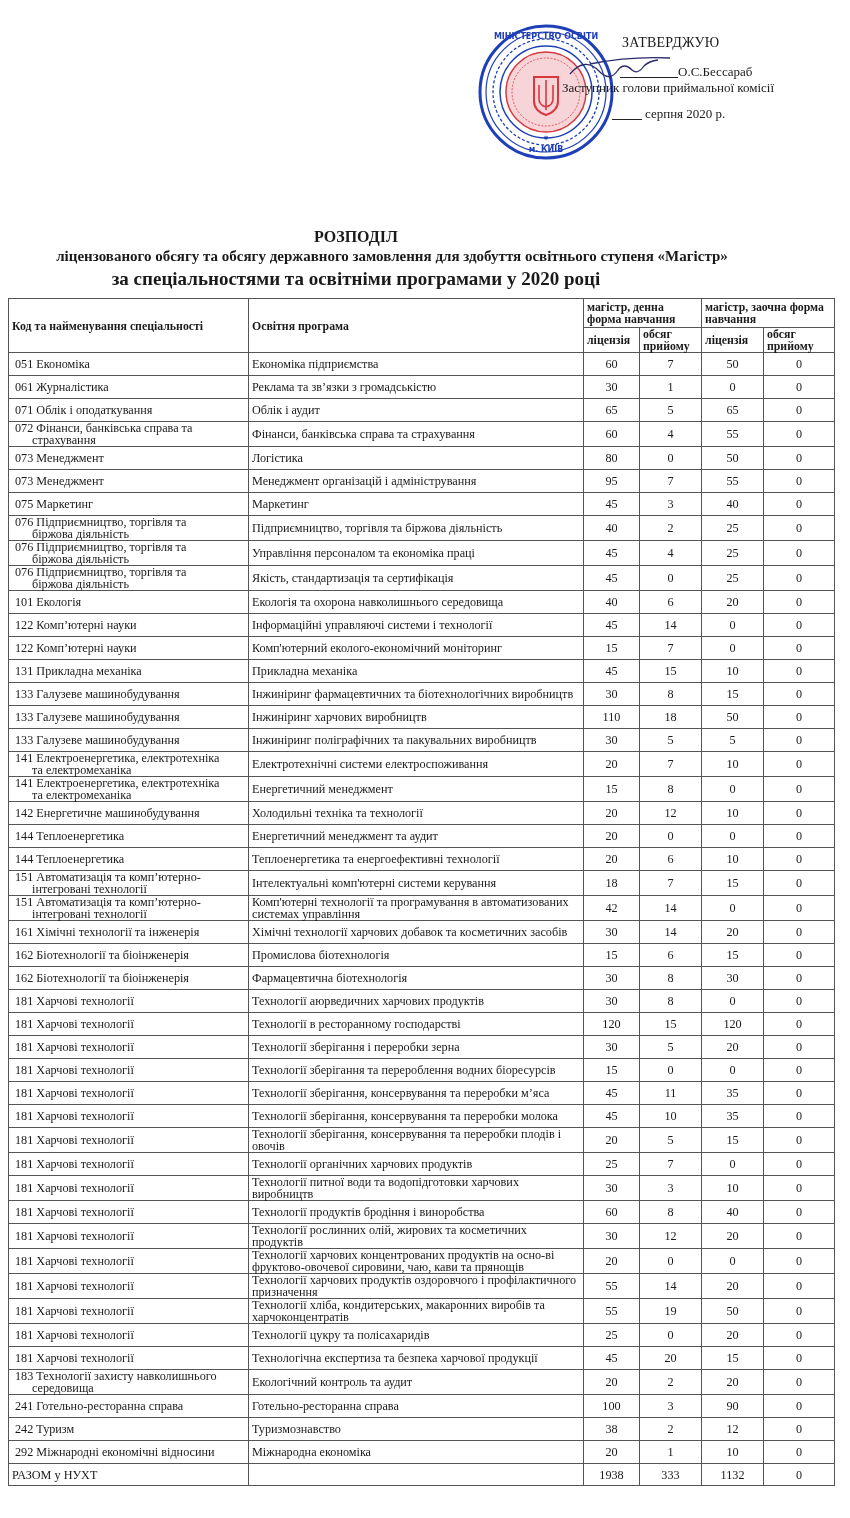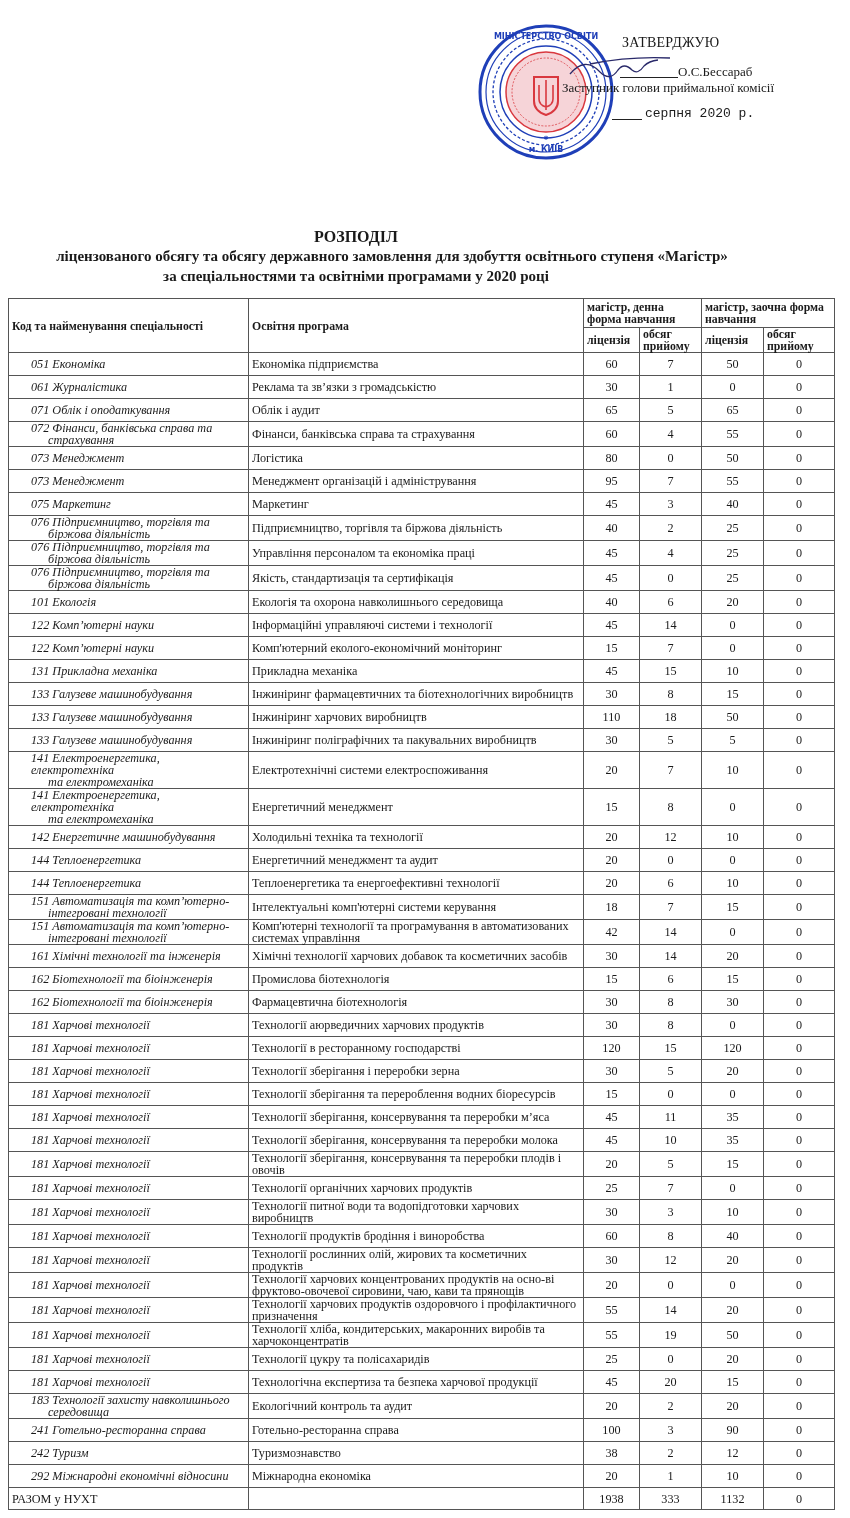--- a/index.html
+++ b/index.html
@@ -4,35 +4,35 @@
 <style>
   html, body { margin:0; padding:0; background:#ffffff; }
   body { width:850px; height:1518px; position:relative; overflow:hidden;
          font-family:"Liberation Serif", serif; color:#1a1a1a; }
   .approval { position:absolute; left:0; top:0; width:850px; height:180px; }
   .approve-title { position:absolute; left:622px; top:15px; font-size:14px; letter-spacing:0.2px;margin-top:20px; }
   .approve-role { position:absolute; left:562px; top:32px; font-size:13px;margin-top:48px; }
   .sign-line { position:absolute; left:620px; top:62px; width:58px; border-bottom:1px solid #222; height:15px; }
   .approve-name { position:absolute; left:678px; top:64px; font-size:13px; }
   .date-line { position:absolute; left:612px; top:104px; width:30px; border-bottom:1px solid #222; height:15px; }
-  .approve-date { position:absolute; left:645px; top:106px; font-size:13px;font-family:Liberation Mono, monospace; }
+  .approve-date { position:absolute; left:645px; top:106px; font-size:13px; }
   .stamp { position:absolute; left:476px; top:22px; width:140px; height:140px; }
   .signature { position:absolute; left:560px; top:52px; width:120px; height:40px; }
 
   .doc-title { position:absolute; left:0; width:712px; text-align:center; font-weight:bold; }
   .t1 { top:228px; font-size:16px; }
   .t2 { top:248px; font-size:15px;padding-left:36px; }
-  .t3 { top:268px; font-size:15px; }
+  .t3 { top:268px; font-size:19px; }
 
   table.alloc { position:absolute; left:8px; top:298px; width:826px; border-collapse:collapse;
                 font-size:12.2px; table-layout:fixed; }
   table.alloc td, table.alloc th { border:1px solid #555; padding:0 3px; line-height:12px; }
   table.alloc th { font-weight:bold; text-align:left; font-size:11.8px; }
   table.alloc td.num { text-align:center; }
-  table.alloc td.spec { padding-left:22px; text-indent:-0px;font-style:italic; }
+  table.alloc td.spec { padding-left:6px; text-indent:-0px; }
   .spec .cont { padding-left:17px; display:block; }
   table.alloc tr.row td { height:22px; }
   table.alloc tr.total td { height:21px; }
   .b { font-weight:normal; }
 </style>
 </head>
 <body>
 
 <div class="approval">
   <svg class="stamp" viewBox="0 0 140 140">

